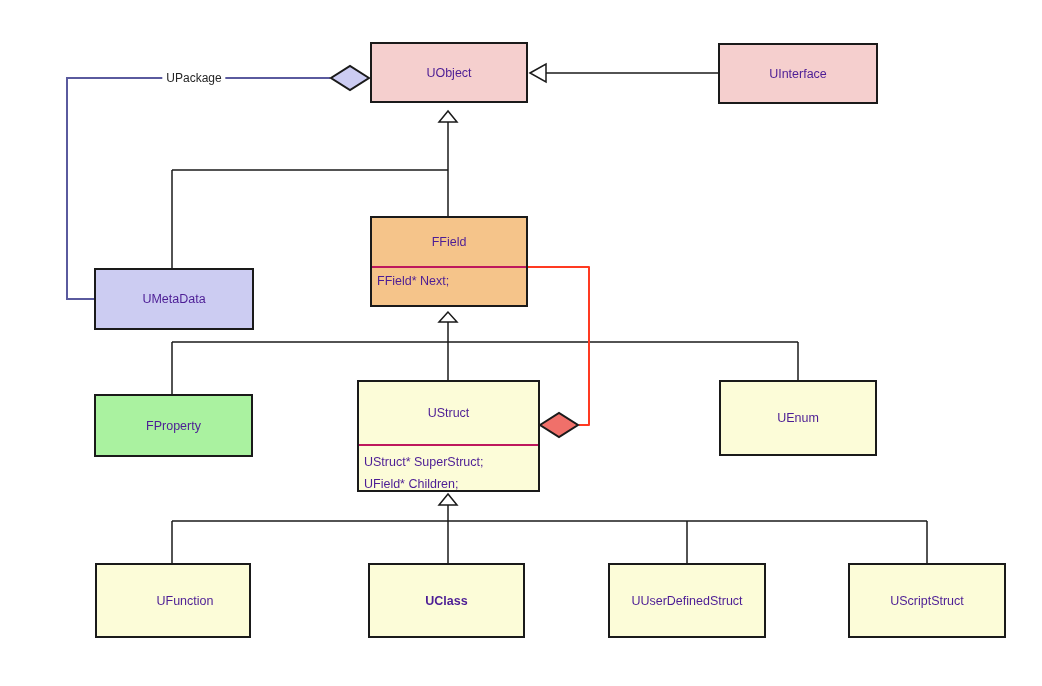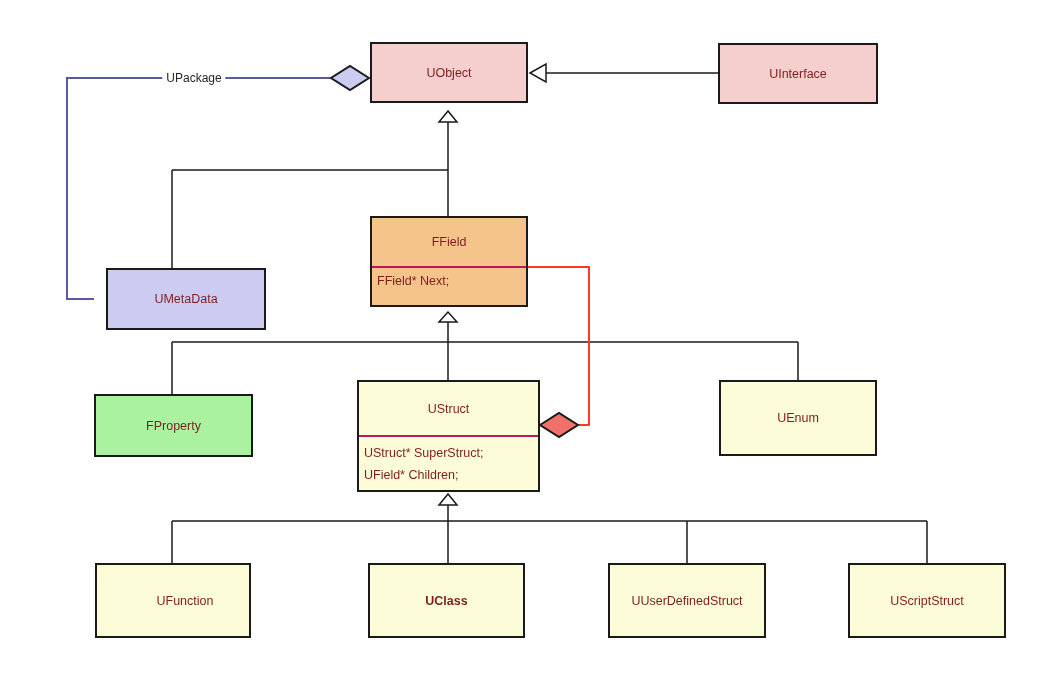--- a/index.html
+++ b/index.html
@@ -10,21 +10,21 @@
     font-family:"Liberation Sans", sans-serif;
     color:#262626;
     overflow:hidden;
   }
   #wires{position:absolute;left:0;top:0;width:1042px;height:686px;}
   .node{
     position:absolute;
     box-sizing:border-box;
     border:2px solid #1a1a1a;
     font-size:12.5px;
-    color:#7f1d1d;
+    color:#4c1d95;
   }
   .node.simple{display:flex;align-items:center;justify-content:center;text-align:center;}
   .fill-pink{background:#f5cfce;}
   .fill-lavender{background:#ccccf2;}
   .fill-orange{background:#f5c48a;}
   .fill-green{background:#aaf2a0;}
   .fill-yellow{background:#fcfcd8;}
   .compartment-title{
     display:flex;align-items:center;justify-content:center;
     border-bottom:2px solid #be185d;
@@ -94,39 +94,39 @@
   <div class="edge-label" style="left:194px; top:78px;">UPackage</div>
 
   <div class="node simple fill-pink" style="left:370px; top:42px; width:158px; height:61px;">
     <span>UObject</span>
   </div>
 
   <div class="node simple fill-pink" style="left:718px; top:43px; width:160px; height:61px;">
     <span>UInterface</span>
   </div>
 
-  <div class="node simple fill-lavender" style="left:94px; top:268px; width:160px; height:62px;margin-left:12px;">
+  <div class="node simple fill-lavender" style="left:94px; top:268px; width:160px; height:62px;">
     <span>UMetaData</span>
   </div>
 
   <div class="node fill-orange" style="left:370px; top:216px; width:158px; height:91px;">
     <div class="compartment-title" style="height:50px;">
       <span>FField</span>
     </div>
     <div class="compartment-attrs" style="line-height:16px; ">
       <div>FField* Next;</div>
     </div>
   </div>
 
   <div class="node simple fill-green" style="left:94px; top:394px; width:159px; height:63px;">
     <span>FProperty</span>
   </div>
 
   <div class="node fill-yellow" style="left:357px; top:380px; width:183px; height:112px;">
-    <div class="compartment-title" style="height:55px;justify-content:center;">
+    <div class="compartment-title" style="height:64px;justify-content:center;">
       <span>UStruct</span>
     </div>
     <div class="compartment-attrs">
       <div>UStruct* SuperStruct;</div>
       <div>UField* Children;</div>
     </div>
   </div>
 
   <div class="node simple fill-yellow" style="left:719px; top:380px; width:158px; height:76px;">
     <span>UEnum</span>

